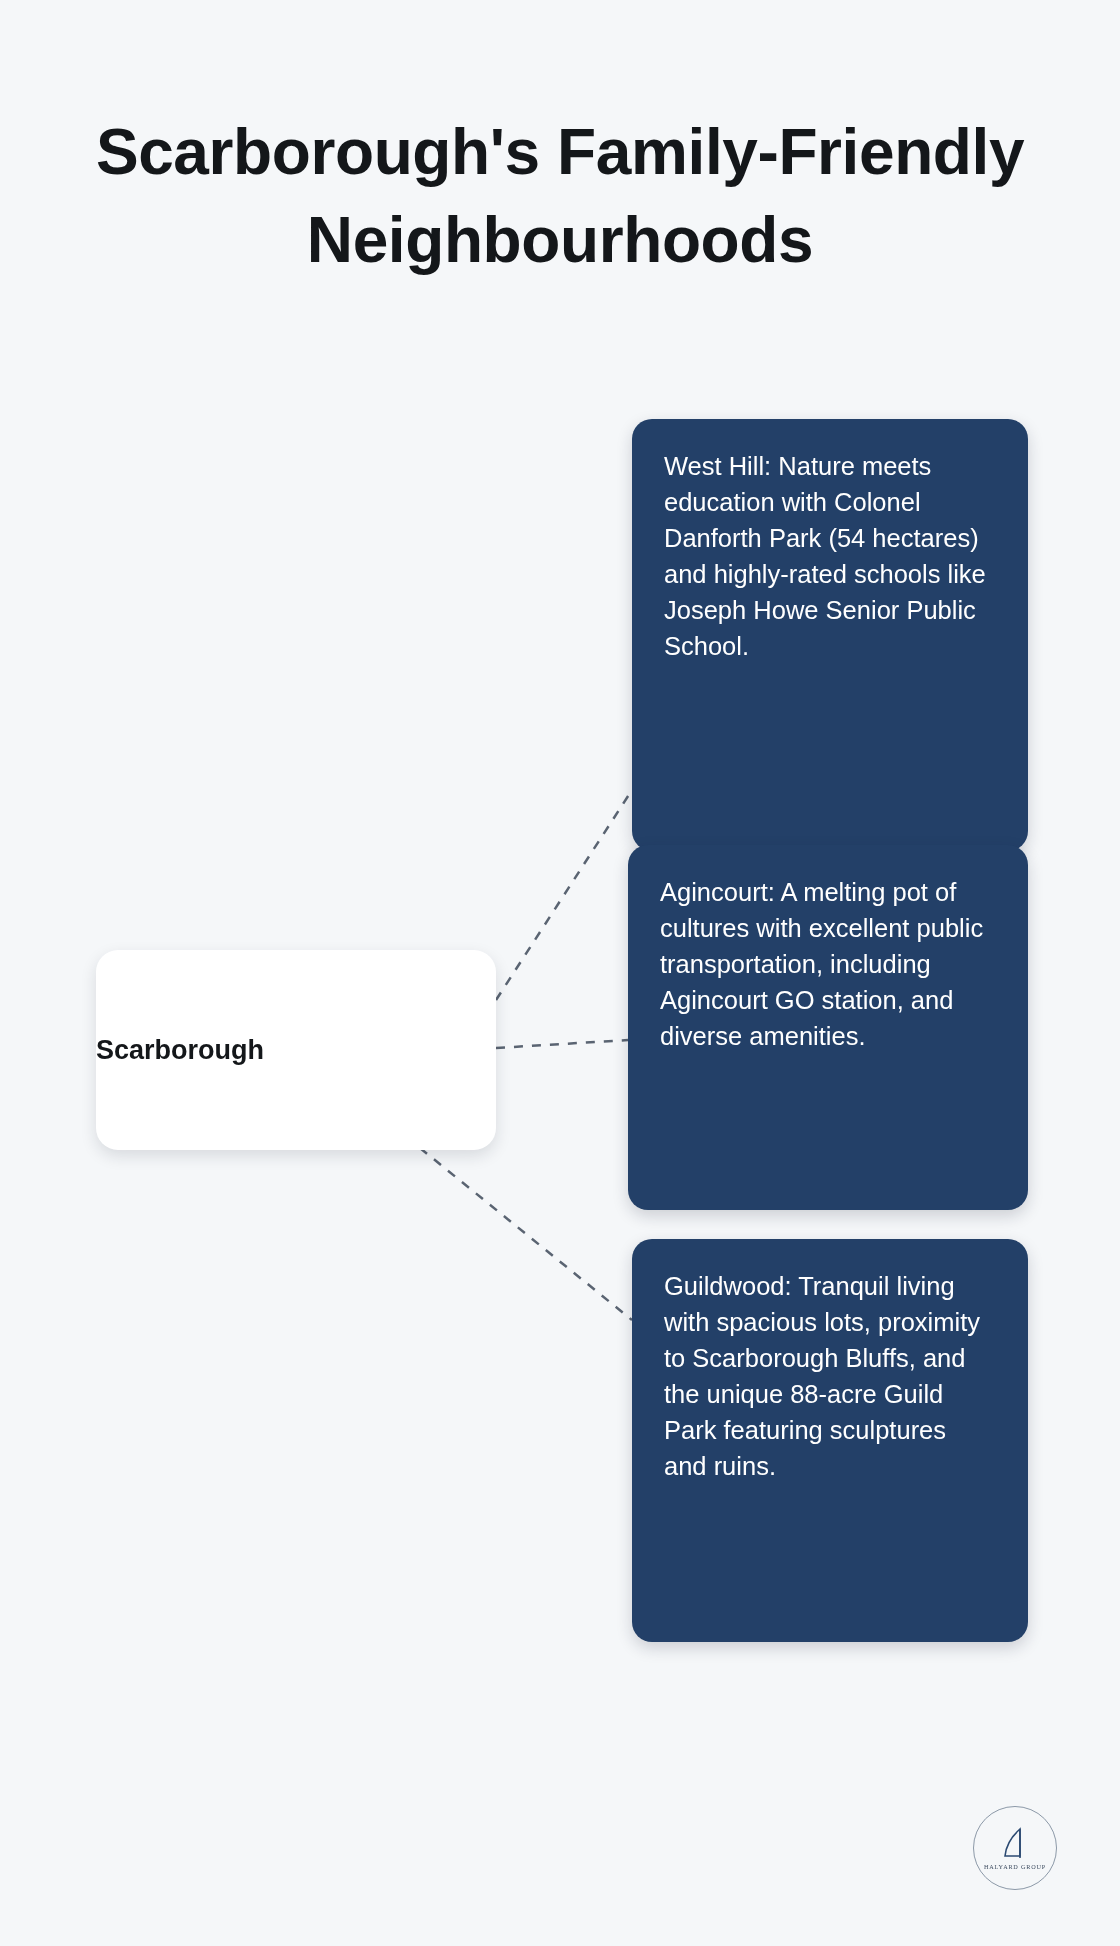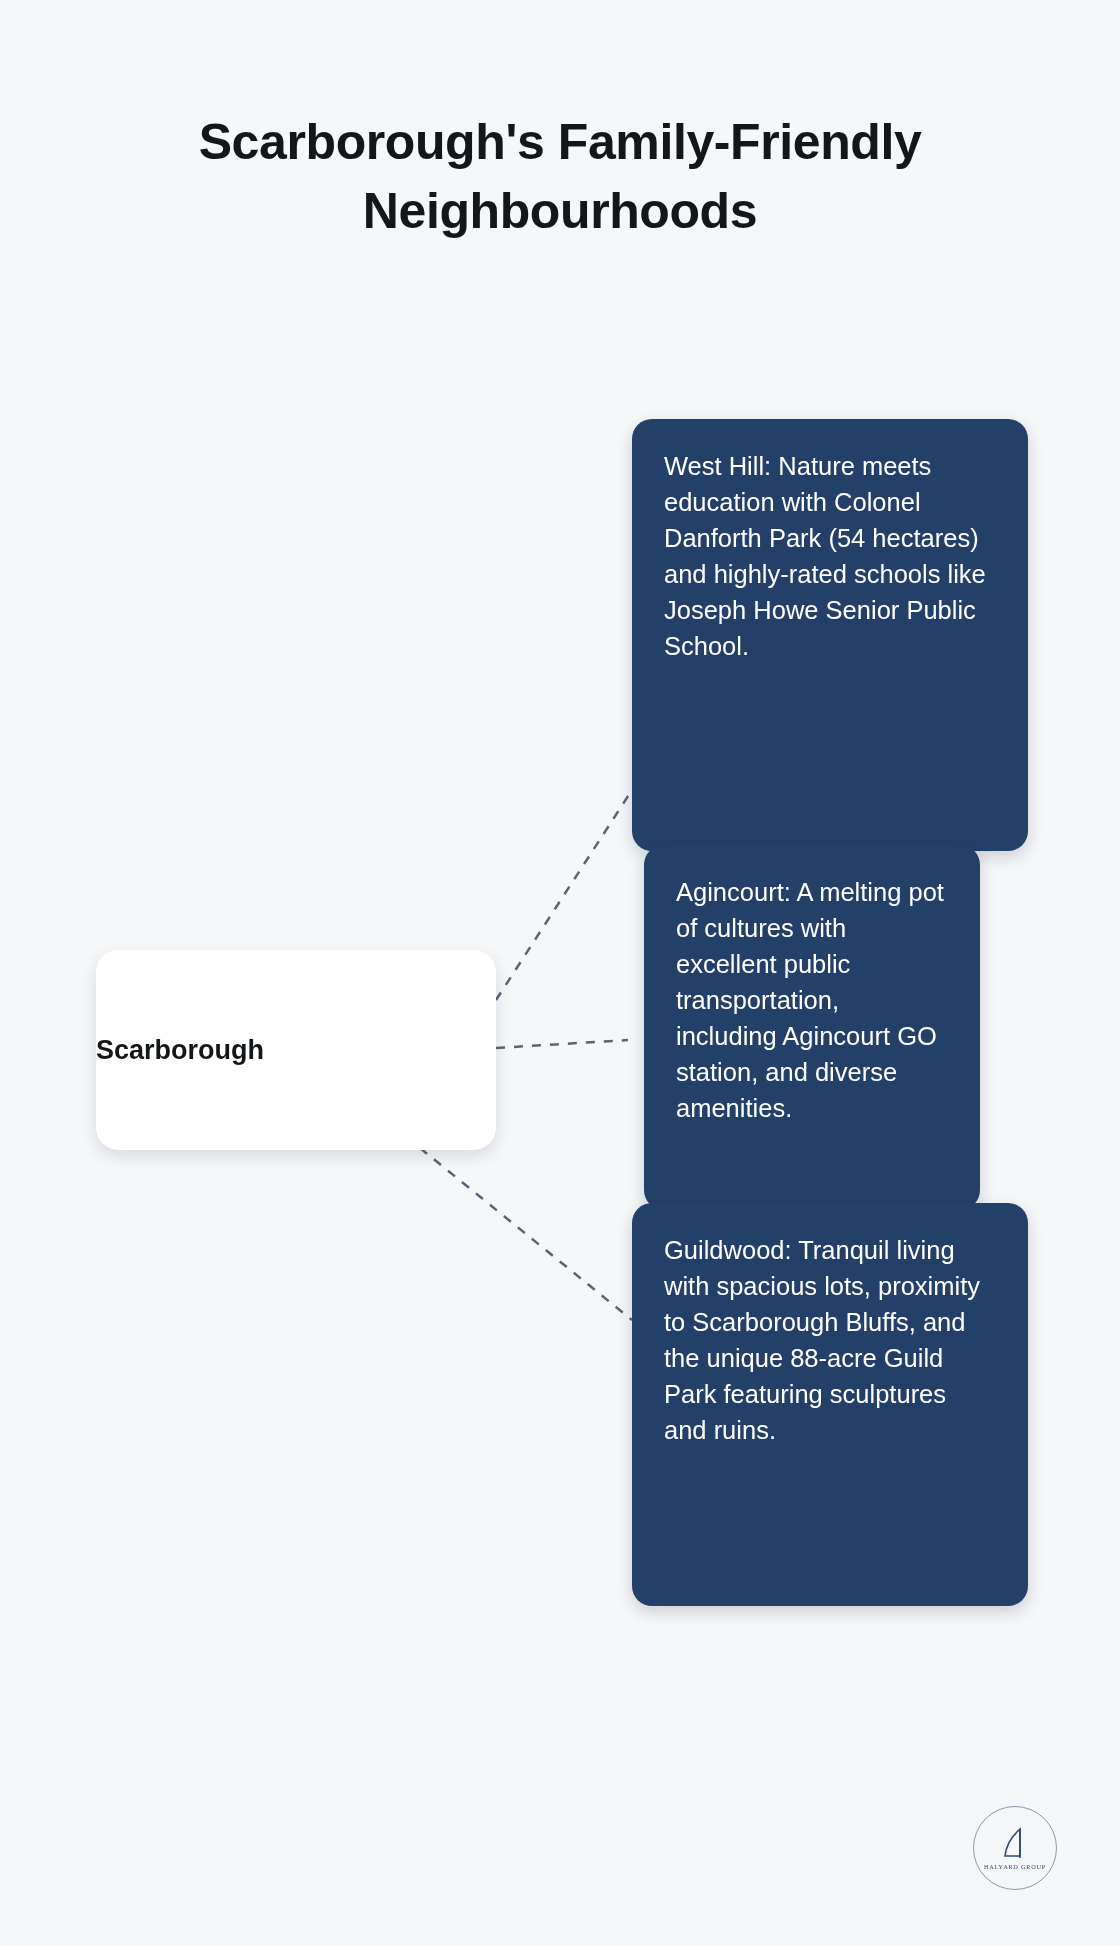--- a/index.html
+++ b/index.html
@@ -17,21 +17,21 @@
   .canvas {
     position: absolute;
     inset: 0;
   }
   .title {
     position: absolute;
     top: 108px;
     left: 80px;
     width: 960px;
     text-align: center;
-    font-size: 50px;
+    font-size: 64px;
     line-height: 1.38;
     font-weight: bold;
     color: #14171a;
     letter-spacing: -0.4px;
   }
   .connector-svg {
     position: absolute;
     left: 0;
     top: 0;
     width: 1120px;
@@ -68,27 +68,26 @@
   }
   #branch-0 {
     left: 632px;
     top: 419px;
     width: 396px;
     height: 432px;
   }
   #branch-1 {
     left: 628px;
     top: 845px;
-    width: 336px;
+    width: 400px;
     height: 365px;
-    margin-left: 16px;
   }
   #branch-2 {
     left: 632px;
-    top: 1203px;
+    top: 1239px;
     width: 396px;
     height: 403px;
   }
   .logo {
     position: absolute;
     left: 973px;
     top: 1806px;
     width: 82px;
     height: 82px;
     border-radius: 50%;

